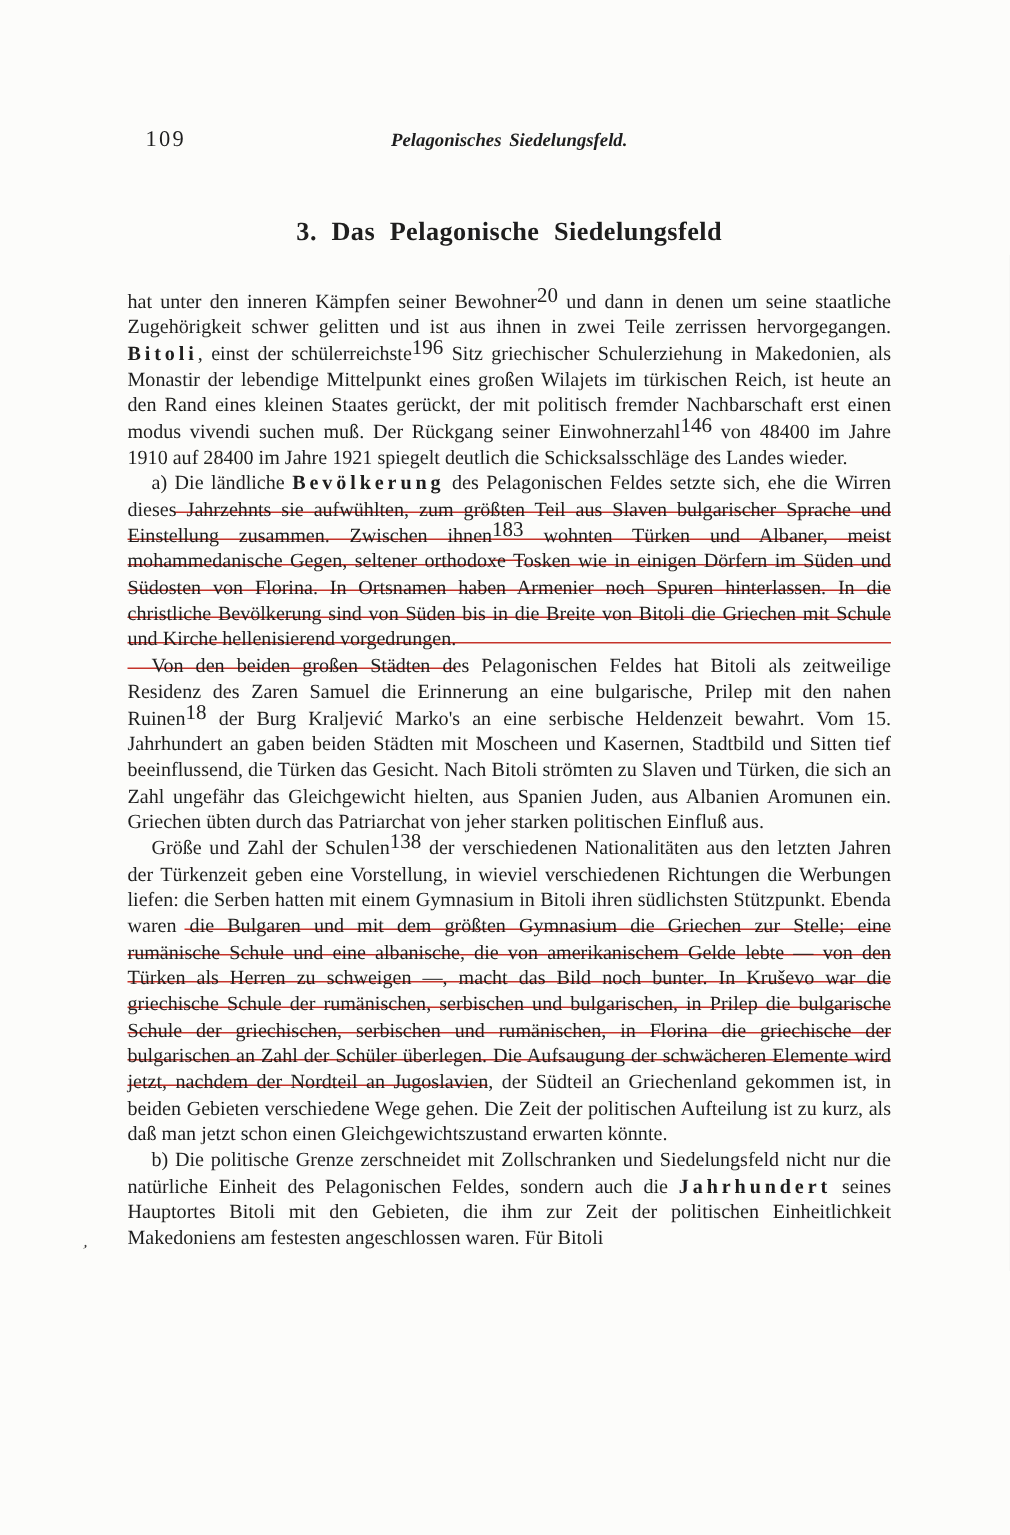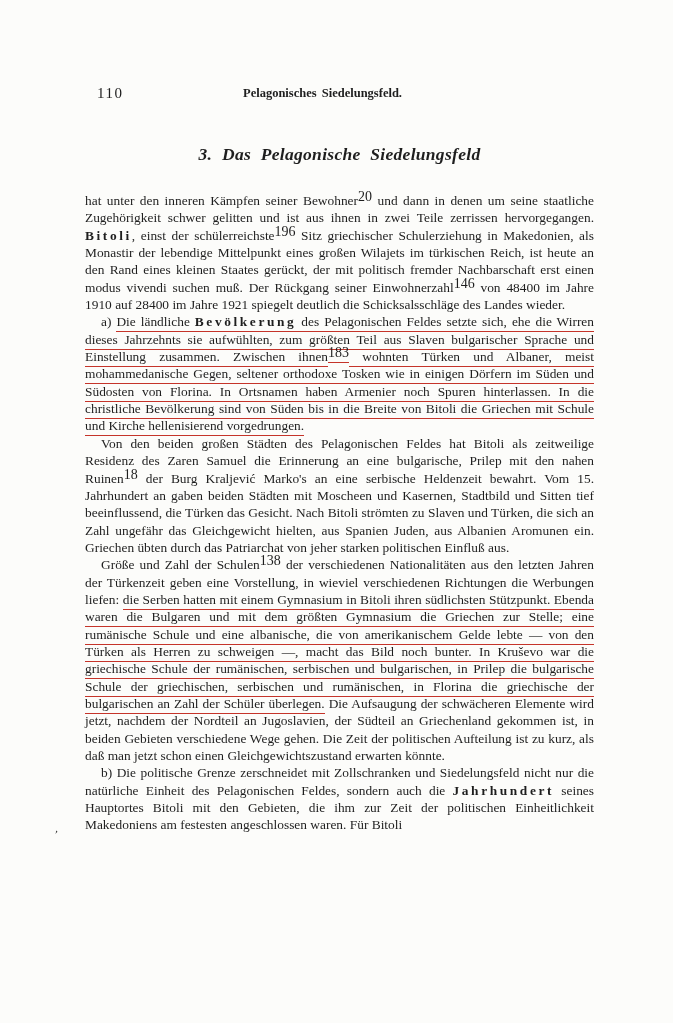--- a/index.html
+++ b/index.html
@@ -5,50 +5,50 @@
   html,body{margin:0;padding:0;}
   body{background:#e8e8e6;font-family:"Liberation Serif","DejaVu Serif",serif;}
   .page{
     position:relative;width:673px;height:1023px;margin:0 auto;
     background:var(--paper,#fcfcfa);color:var(--ink,#1e1e1e);overflow:hidden;
   }
   .pagenum{
     position:absolute;left:97px;top:85px;font-size:15px;letter-spacing:1.5px;
   }
   .runhead{
-    position:absolute;left:68px;top:86px;width:509px;text-align:center;
-    font-weight:bold;font-size:12.5px;word-spacing:2px;
+    position:absolute;left:85px;top:86px;width:509px;text-align:center;
+    font-weight:bold;font-size:12.5px;word-spacing:2px;font-style:italic;
   }
   .title{
     position:absolute;left:85px;top:144px;width:509px;margin:0;text-align:center;
-    font-size:17.5px;font-weight:600;word-spacing:5px;letter-spacing:0.3px;font-style:italic;
+    font-size:17.5px;font-weight:600;word-spacing:5px;letter-spacing:0.3px;
   }
   .textblock{
     position:absolute;left:85px;top:192px;width:509px;
     font-size:13.4px;line-height:17.35px;text-align:justify;
   }
   .textblock p{margin:0;}
   .textblock p.indent{text-indent:16px;}
   sup{font-size:14px;line-height:0;vertical-align:4px;letter-spacing:0;}
   .sperr{letter-spacing:2.6px;font-weight:bold;}
   .redline{
     border-bottom:1.8px solid var(--red,#c5342a);
-    padding-bottom:2px;
+    padding-bottom:12px;
     margin-top:28px;
   }
   .speck{
     position:absolute;left:54px;top:828px;font-size:11px;color:#3a3a3a;
     transform:rotate(18deg);
   }
 </style>
 </head>
 <body>
 
 <div class="page">
-  <span class="pagenum">110</span>
+  <span class="pagenum">109</span>
   <span class="runhead">Pelagonisches Siedelungsfeld.</span>
   <h1 class="title">3. Das Pelagonische Siedelungsfeld</h1>
   <div class="textblock">
       <p class=""><span>hat unter den inneren Kämpfen seiner Bewohner</span><sup>20</sup><span> und dann in denen um seine staatliche Zugehörigkeit schwer gelitten und ist aus ihnen in zwei Teile zerrissen hervorgegangen. </span><span class="sperr">Bitoli</span><span>, einst der schülerreichste</span><sup>196</sup><span> Sitz griechischer Schulerziehung in Makedonien, als Monastir der lebendige Mittelpunkt eines großen Wilajets im türkischen Reich, ist heute an den Rand eines kleinen Staates gerückt, der mit politisch fremder Nachbarschaft erst einen modus vivendi suchen muß. Der Rückgang seiner Einwohnerzahl</span><sup>146</sup><span> von 48400 im Jahre 1910 auf 28400 im Jahre 1921 spiegelt deutlich die Schicksalsschläge des Landes wieder.</span></p>
       <p class="indent"><span>a) </span><span class="redline">Die ländliche </span><span class="redline sperr">Bevölkerung</span><span class="redline"> des Pelagonischen Feldes setzte sich, ehe die Wirren dieses Jahrzehnts sie aufwühlten, zum größten Teil aus Slaven bulgarischer Sprache und Einstellung zusammen. Zwischen ihnen</span><sup class="redline">183</sup><span class="redline"> wohnten Türken und Albaner, meist mohammedanische Gegen, seltener orthodoxe Tosken wie in einigen Dörfern im Süden und Südosten von Florina. In Ortsnamen haben Armenier noch Spuren hinterlassen. In die christliche Bevölkerung sind von Süden bis in die Breite von Bitoli die Griechen mit Schule und Kirche hellenisierend vorgedrungen.</span></p>
       <p class="indent"><span>Von den beiden großen Städten des Pelagonischen Feldes hat Bitoli als zeitweilige Residenz des Zaren Samuel die Erinnerung an eine bulgarische, Prilep mit den nahen Ruinen</span><sup>18</sup><span> der Burg Kraljević Marko's an eine serbische Heldenzeit bewahrt. Vom 15. Jahrhundert an gaben beiden Städten mit Moscheen und Kasernen, Stadtbild und Sitten tief beeinflussend, die Türken das Gesicht. Nach Bitoli strömten zu Slaven und Türken, die sich an Zahl ungefähr das Gleichgewicht hielten, aus Spanien Juden, aus Albanien Aromunen ein. Griechen übten durch das Patriarchat von jeher starken politischen Einfluß aus.</span></p>
       <p class="indent"><span>Größe und Zahl der Schulen</span><sup>138</sup><span> der verschiedenen Nationalitäten aus den letzten Jahren der Türkenzeit geben eine Vorstellung, in wieviel verschiedenen Richtungen die Werbungen liefen: </span><span class="redline">die Serben hatten mit einem Gymnasium in Bitoli ihren südlichsten Stützpunkt. Ebenda waren die Bulgaren und mit dem größten Gymnasium die Griechen zur Stelle; eine rumänische Schule und eine albanische, die von amerikanischem Gelde lebte — von den Türken als Herren zu schweigen —, macht das Bild noch bunter. In Kruševo war die griechische Schule der rumänischen, serbischen und bulgarischen, in Prilep die bulgarische Schule der griechischen, serbischen und rumänischen, in Florina die griechische der bulgarischen an Zahl der Schüler überlegen.</span><span> Die Aufsaugung der schwächeren Elemente wird jetzt, nachdem der Nordteil an Jugoslavien, der Südteil an Griechenland gekommen ist, in beiden Gebieten verschiedene Wege gehen. Die Zeit der politischen Aufteilung ist zu kurz, als daß man jetzt schon einen Gleichgewichtszustand erwarten könnte.</span></p>
       <p class="indent"><span>b) Die politische Grenze zerschneidet mit Zollschranken und Siedelungsfeld nicht nur die natürliche Einheit des Pelagonischen Feldes, sondern auch die </span><span class="sperr">Jahrhundert</span><span> seines Hauptortes Bitoli mit den Gebieten, die ihm zur Zeit der politischen Einheitlichkeit Makedoniens am festesten angeschlossen waren. Für Bitoli</span></p>
     </div>
   <span class="speck">’</span>

